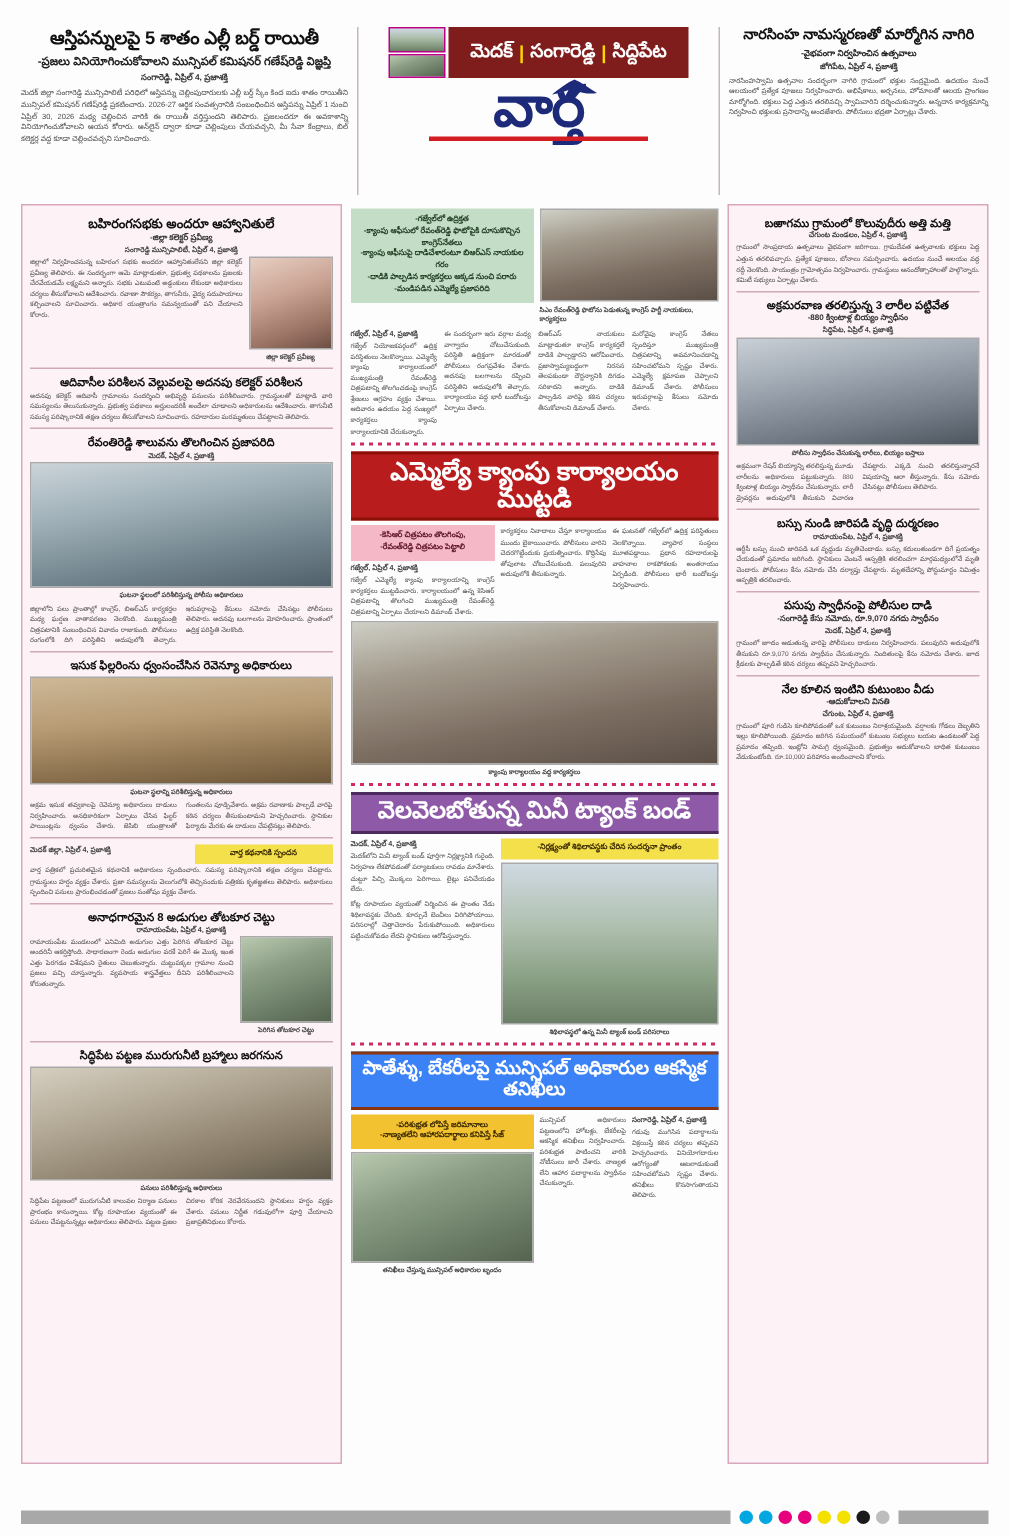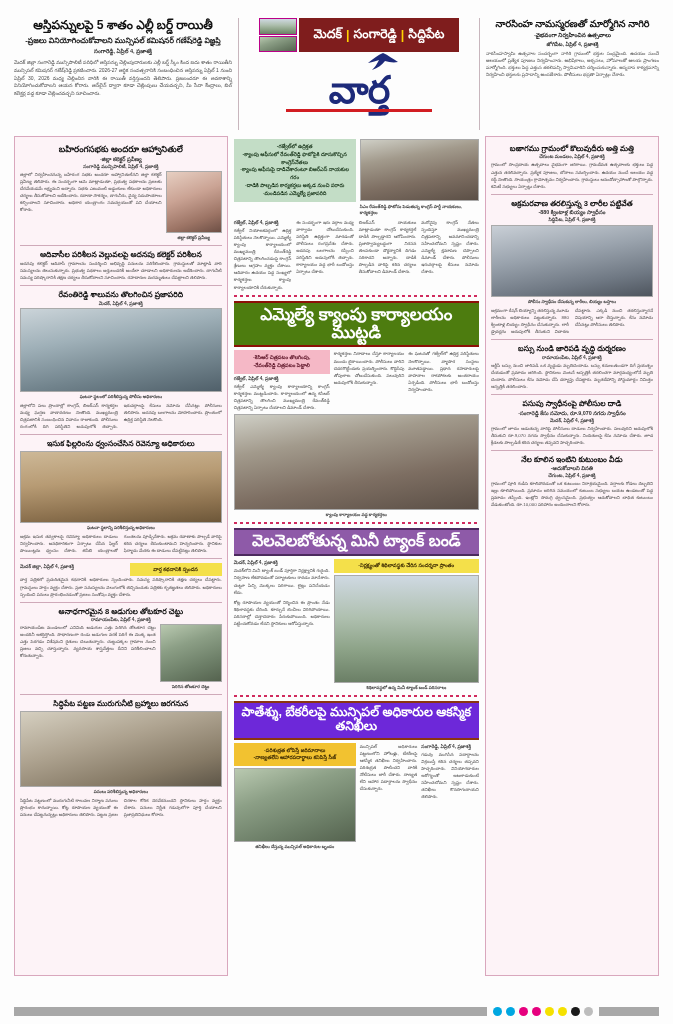--- a/index.html
+++ b/index.html
@@ -45,21 +45,21 @@
   .mh-mid .striprow { display: flex; height: 34px; gap: 2px; }
   .mh-mid .thumbs { width: 38px; display: flex; flex-direction: column; gap: 1px; }
   .mh-mid .thumb { flex: 1; border: 1px solid #b08; }
   .mh-mid .redbar {
     flex: 1; background: #7f1d1d; color: #fff; display: flex; align-items: center;
     justify-content: center; font-size: 12.5px; font-weight: bold; gap: 4px;
   }
   .mh-mid .redbar .sep { color: #ffd400; font-weight: bold; }
   .mh-mid .logowrap {
     flex: 1; display: flex; flex-direction: column; align-items: center;
-    justify-content: center; position: relative; padding-top: 2px;
+    position: relative; padding-top: 2px;
   }
   .mh-mid .logoword {
     font-size: 38px; font-weight: bold; color: #1d2a7a; line-height: .95;
     letter-spacing: -1px;
   }
   .mh-mid .logoline { width: 146px; height: 3px; background: #d21d22; margin-top: 1px; }
   .bird {
     position: absolute; top: -2px; left: 52%; width: 40px; height: 22px;
   }
 
@@ -99,31 +99,31 @@
 
   
   .banner-pink {
     background: #f5c9dc; border-top: 1.6px solid #c2185b; border-bottom: 1.6px solid #c2185b;
     text-align: center; padding: 4px 2px 5px;
   }
   .banner-pink .big {
     font-size: 21px; font-weight: bold; color: #7a1340; line-height: 1.05; letter-spacing: -.4px;
   }
   .banner-red {
-    background: #4d7c0f; border-top: 2px solid #8d1008; border-bottom: 2px solid #8d1008;
+    background: #b91c1c; border-top: 2px solid #8d1008; border-bottom: 2px solid #8d1008;
     text-align: center; padding: 3px 2px 4px;
   }
   .banner-red .big { font-size: 17px; font-weight: bold; color: #ffffff; line-height: 1.05; }
   .banner-purple {
     background: #8e5aa8; border-top: 2px solid #4c2a5e; border-bottom: 2px solid #4c2a5e;
     text-align: center; padding: 3px 2px 4px;
   }
   .banner-purple .big { font-size: 16px; font-weight: bold; color: #ffffff; line-height: 1.05; }
   .banner-orange {
-    background: #6d28d9; border-top: 2px solid #8a3510; border-bottom: 2px solid #8a3510;
+    background: #3b82f6; border-top: 2px solid #8a3510; border-bottom: 2px solid #8a3510;
     text-align: center; padding: 3px 2px 4px;
   }
   .banner-orange .big { font-size: 12.5px; font-weight: bold; color: #ffffff; line-height: 1.1; }
 
   .kicker-green { background: #c3ddc6; padding: 4px 6px; }
   .kicker-pinkbox { background: #f5b8c6; padding: 4px 6px; }
   .kicker-yellow { background: #f4e04a; padding: 3px 5px; }
   .kicker-amber { background: #f2c230; padding: 4px 6px; }
   .kicker-line { font-size: 5.2px; font-weight: bold; color: #1d3a1f; text-align: center; line-height: 1.5; }
   .kicker-pinkbox .kicker-line { color: #5a1225; }

